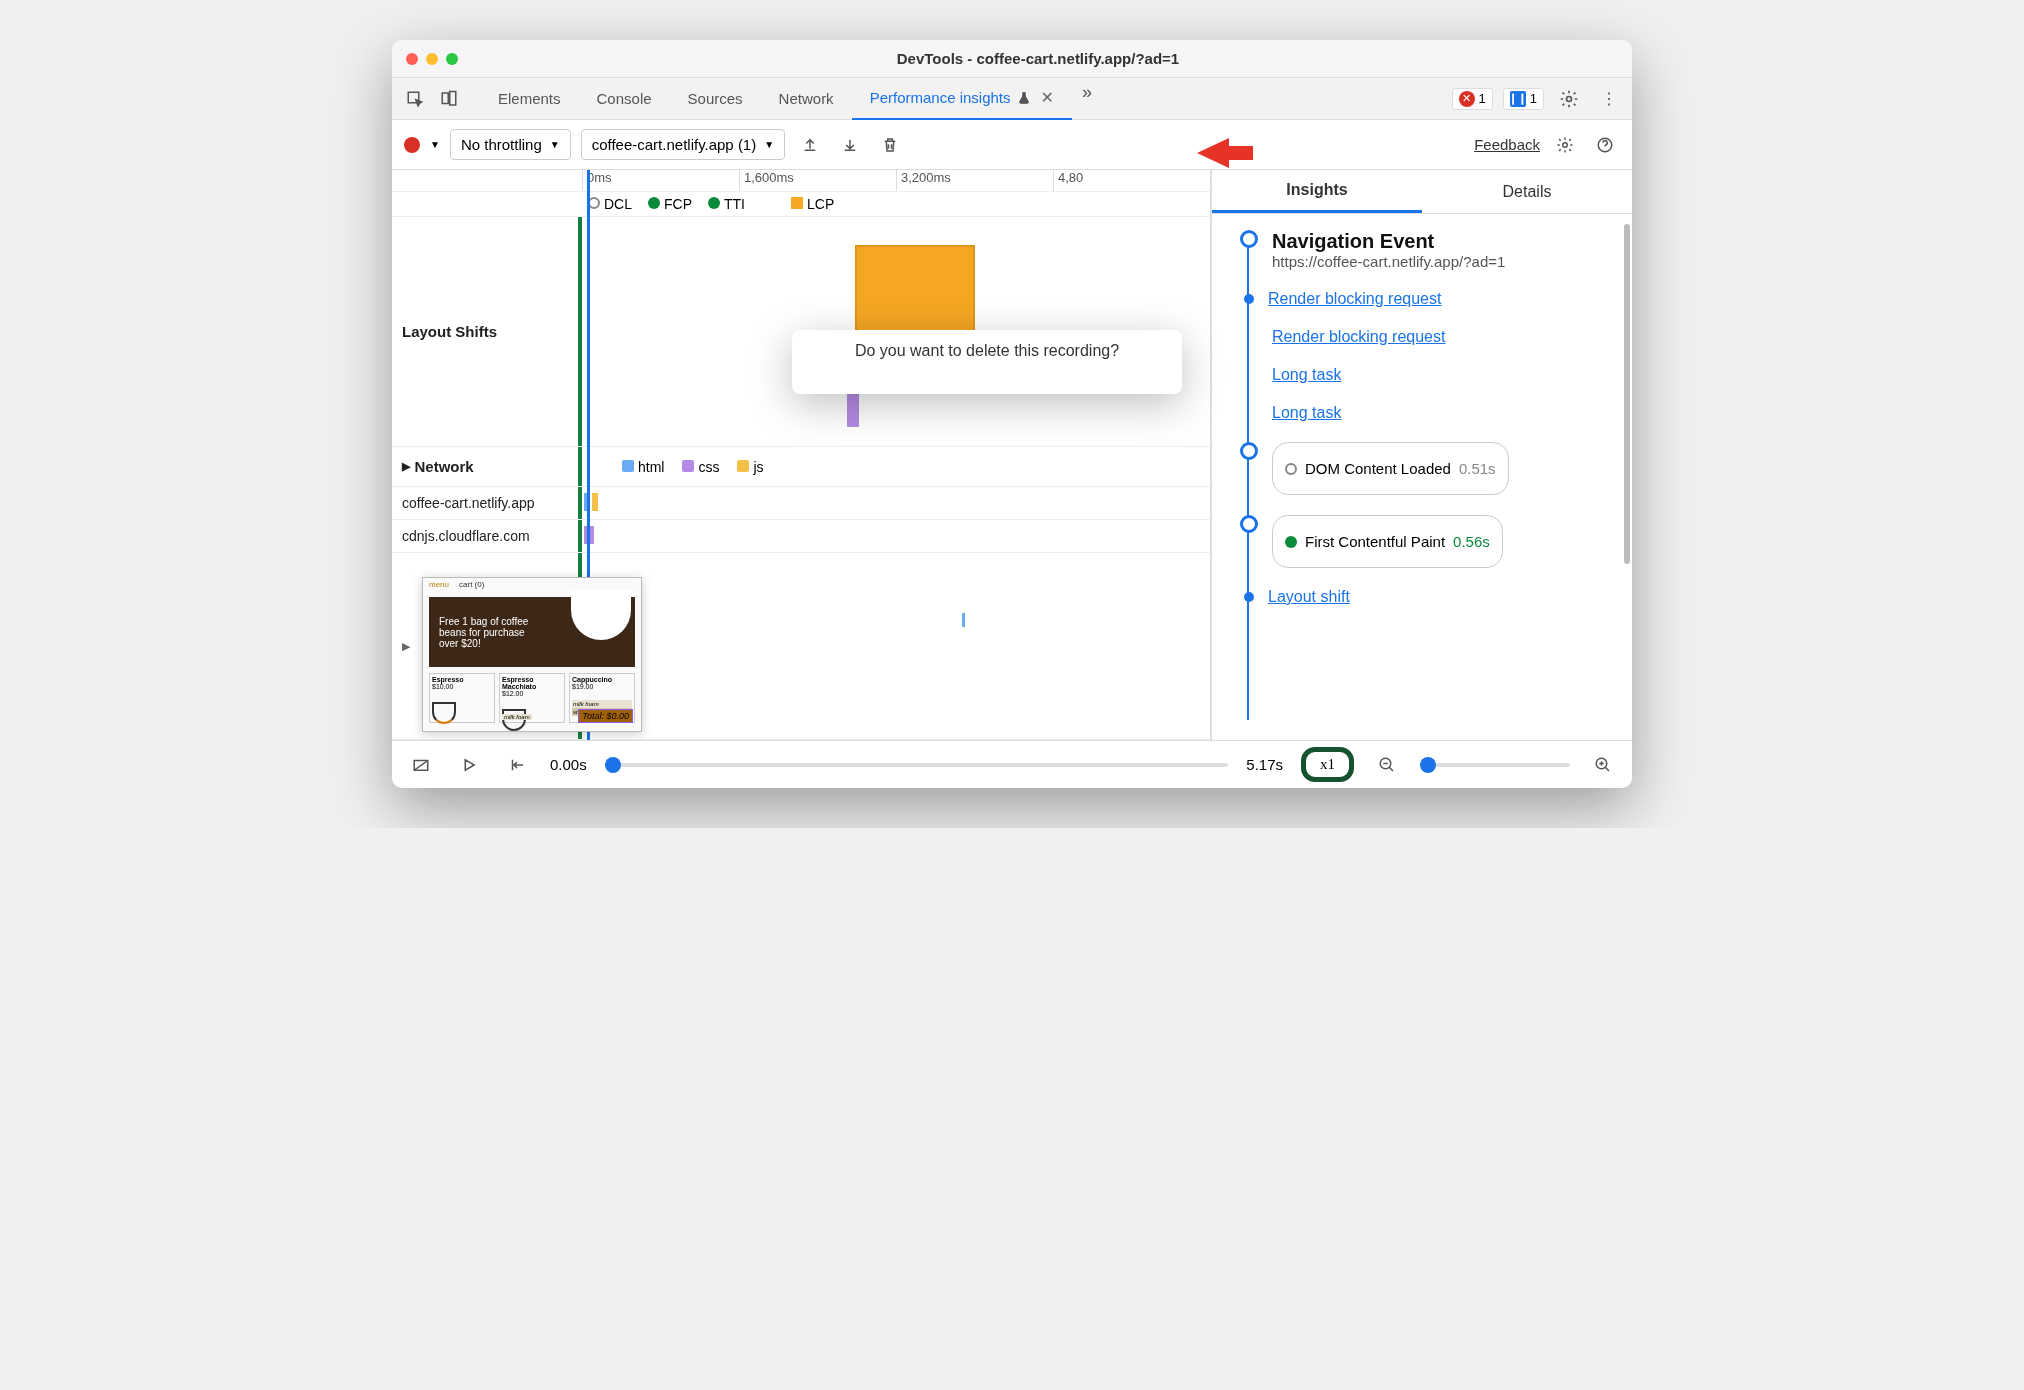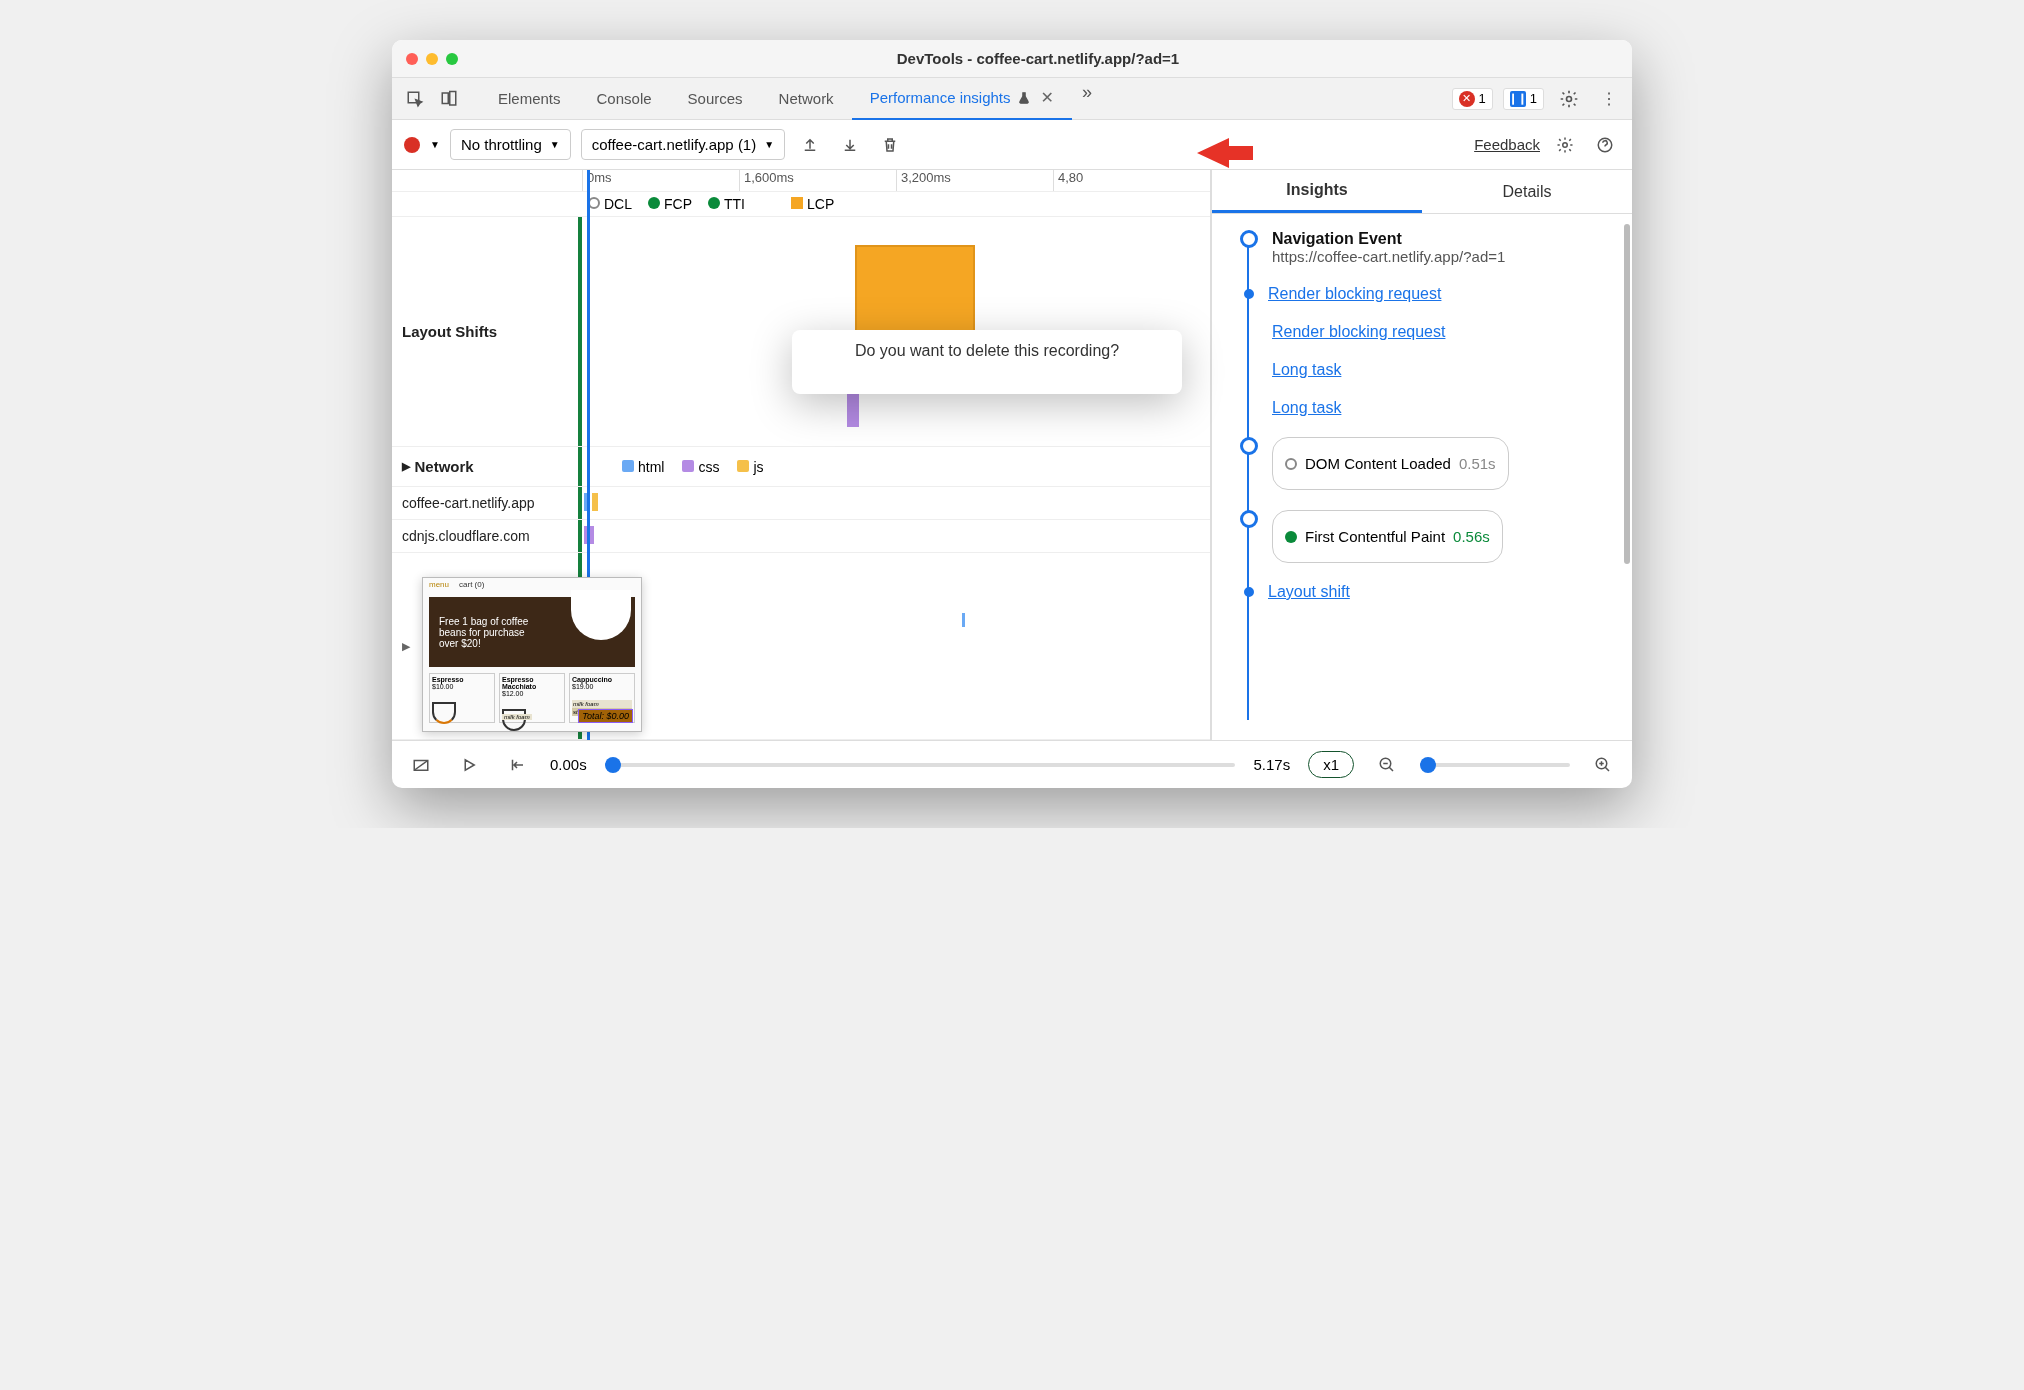--- a/index.html
+++ b/index.html
@@ -295,21 +295,21 @@
   width: 18px;
   height: 18px;
   border-radius: 50%;
   border: 3px solid #1a73e8;
   background: #fff;
   flex-shrink: 0;
   z-index: 1;
 }
 .marker.small { width: 10px; height: 10px; background: #1a73e8; margin-left: 4px; margin-top: 4px; }
 .insight-body { flex: 1; }
-.insight-title { font-weight: 600; font-size: 16px; color: #111; }
+.insight-title { font-weight: 600; font-size: 20px; color: #111; }
 .insight-sub { font-size: 15px; color: #555; }
 .insight-link { font-size: 16px; color: #1a73e8; text-decoration: underline; }
 .metric-pill {
   border: 1px solid #ccc;
   border-radius: 16px;
   padding: 17px 12px;
   display: inline-flex;
   align-items: center;
   gap: 8px;
   font-size: 15px;
@@ -338,23 +338,24 @@
 .slider-thumb {
   position: absolute;
   left: 0;
   top: -6px;
   width: 16px;
   height: 16px;
   background: #1a73e8;
   border-radius: 50%;
 }
 .speed-pill {
-  border: 1px solid #14532d;
+  border: 5px solid #14532d;
   border-radius: 14px;
   padding: 4px 14px;
+  font-family: Liberation Serif, serif;
 }
 .zoom-slider { width: 150px; height: 4px; background: #ddd; border-radius: 2px; position: relative; }
 .zoom-thumb { position: absolute; left: 0; top: -6px; width: 16px; height: 16px; background: #1a73e8; border-radius: 50%; }
 
 svg.ico { width: 18px; height: 18px; stroke: #555; stroke-width: 2; fill: none; }
 svg.ico-lg { width: 20px; height: 20px; }
 
 .scrollbar-fake {
   position: absolute;
   right: 2px;

